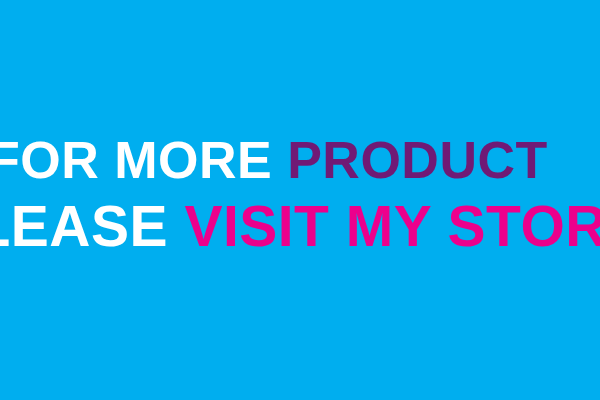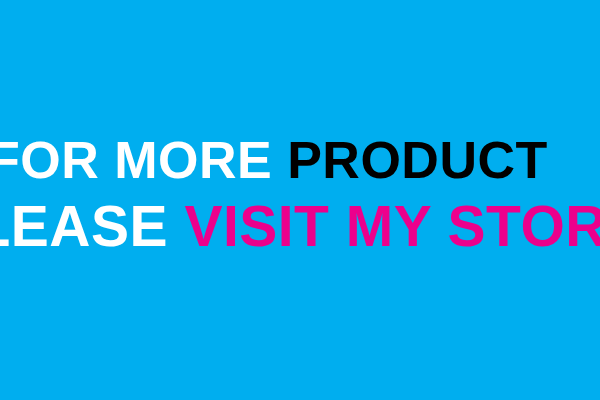--- a/index.html
+++ b/index.html
@@ -43,21 +43,21 @@
     letter-spacing: 0.5px;
   }
   
   .line-2 {
     left: -63px;
     top: 198px;
     font-size: 57px;
     letter-spacing: 0.5px;
   }
   .w-white { color: #FFFFFF; }
-  .w-yellow { color: #000000; }
+  .w-yellow { color: #701a75; }
   .w-magenta { color: #EC008C; }
   .seg { display: inline; }
 </style>
 </head>
 <body>
 
 <div id="banner" style="background: rgb(0, 174, 239);">
   <div class="text-block">
 
     <div class="line line-1">

